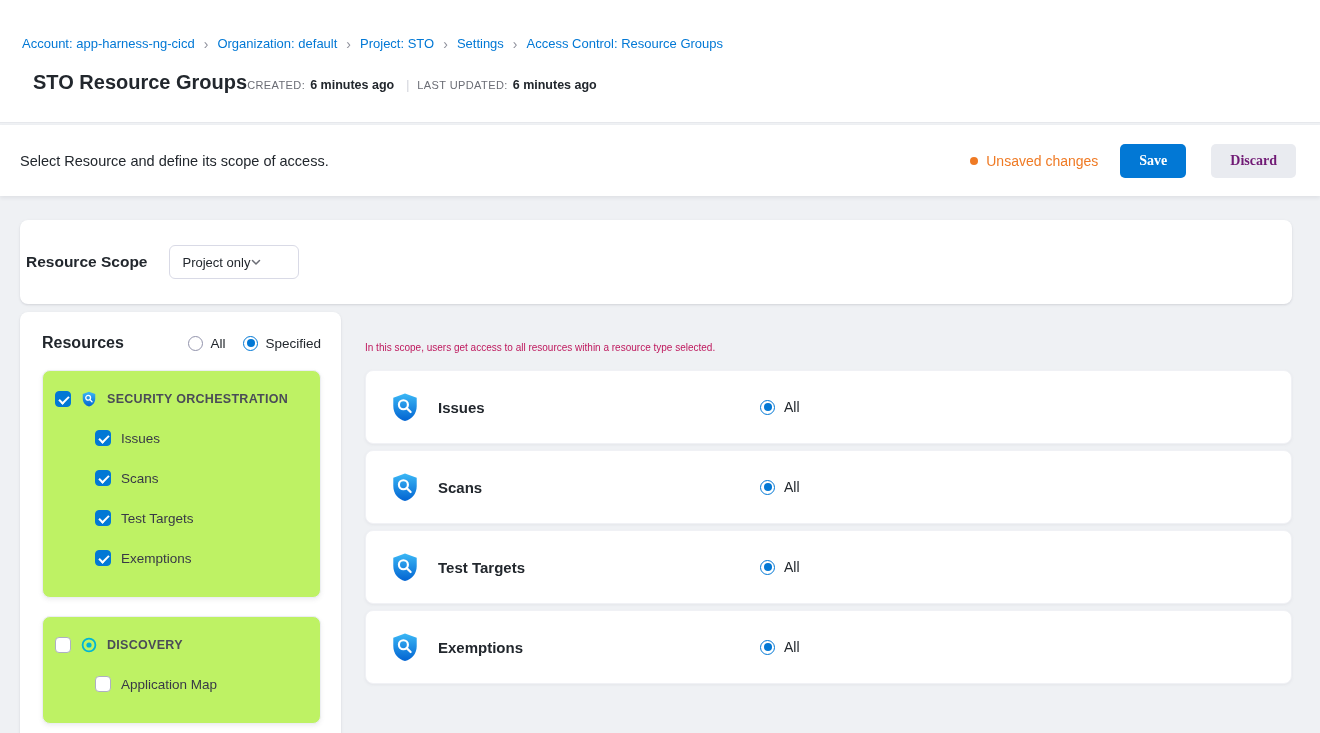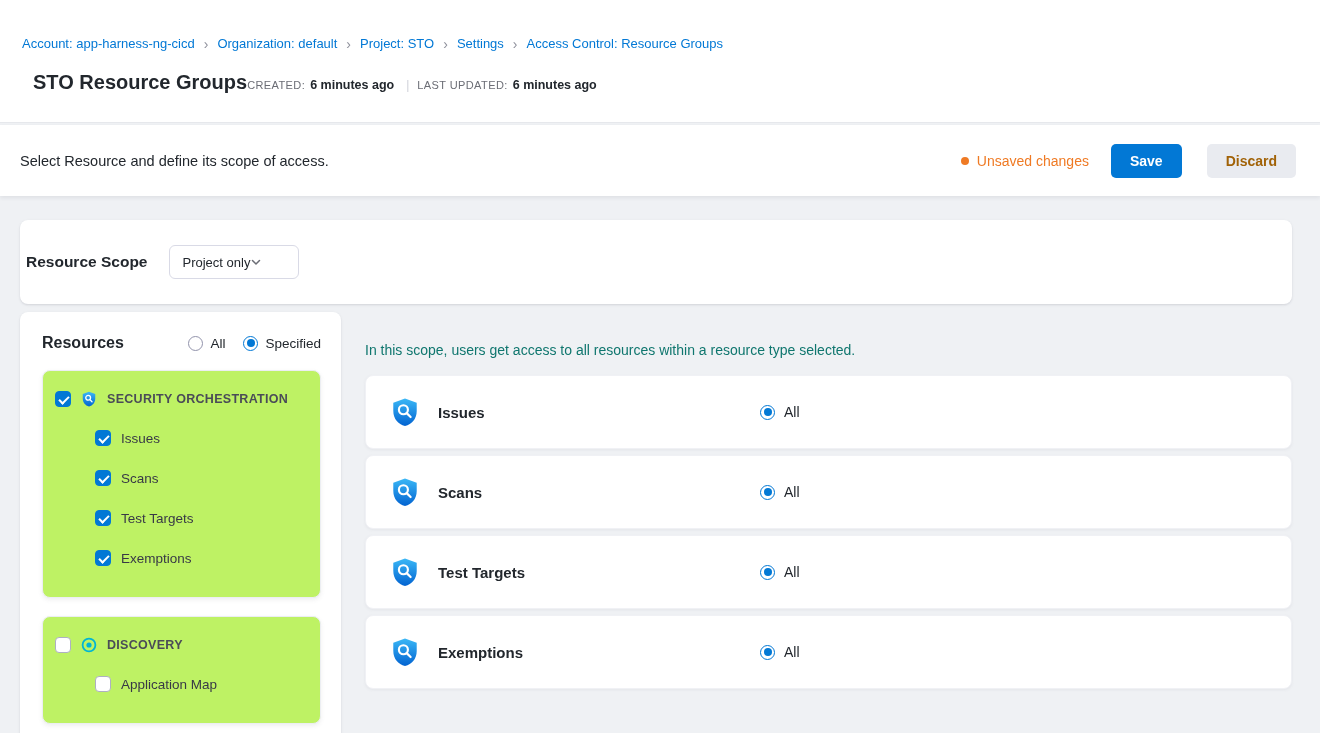--- a/index.html
+++ b/index.html
@@ -40,23 +40,23 @@
     padding: 0 24px 0 20px;
     box-shadow: 0 2px 4px rgba(40,41,61,0.08);
     position: relative;
     z-index: 2;
     gap: 42px;
   }
   .toolbar-desc { font-size: 14.5px; color: #22272d; }
   .toolbar-right { display: flex; align-items: center; gap: 22px; }
   .unsaved { display: flex; align-items: center; gap: 8px; color: #ef7a24; font-size: 14px; }
   .unsaved-dot { width: 8px; height: 8px; border-radius: 50%; background: #ef7a24; }
-  .btn { border: none; border-radius: 5px; font-size: 14px; font-weight: 700; height: 34px; padding: 0 19px; cursor: pointer; font-family: Liberation Sans, sans-serif; }
+  .btn { border: none; border-radius: 5px; font-size: 14px; font-weight: 700; height: 34px; padding: 0 19px; cursor: pointer; font-family: Liberation Serif, serif; }
   .btn-primary { background: #0278d5; color: #fff; }
-  .btn-secondary { background: #e9ebf0; color: #a16207; margin-left: 3px; }
+  .btn-secondary { background: #e9ebf0; color: #701a75; margin-left: 3px; }
 
   
   .main { padding: 24px 28px 0 20px; }
   .card {
     background: #fff;
     border-radius: 8px;
     box-shadow: 0 1px 2px rgba(40,41,61,0.06), 0 1px 3px rgba(96,97,112,0.12);
   }
   .scope-card { display: flex; align-items: center; padding: 25px 6px; gap: 22px; }
   .scope-label { font-size: 15.5px; font-weight: 700; }
@@ -108,21 +108,21 @@
   .checkbox.checked::after {
     content: ""; position: absolute; left: 5px; top: 2px;
     width: 4px; height: 8px;
     border: solid #fff; border-width: 0 2px 2px 0;
     transform: rotate(45deg);
   }
   .group-icon { display: flex; align-items: center; }
 
   
   .scope-content { flex: 1; margin-left: 24px; min-width: 0; }
-  .scope-desc { font-size: 14px; color: #0f766e; margin: 30px 0 17px 0; }
+  .scope-desc { font-size: 10px; color: #be185d; margin: 30px 0 17px 0; }
   .resource-card {
     display: flex; align-items: center;
     height: 74px; margin-bottom: 6px;
     padding-left: 24px;
     background: #fff; border: 1px solid #f0f1f5; border-radius: 8px;
     box-shadow: 0 1px 3px rgba(96,97,112,0.08);
   }
   .resource-icon { display: flex; align-items: center; flex: none; }
   .resource-title { font-size: 15px; font-weight: 700; color: #22272d; margin-left: 18px; width: 322px; flex: none; }
   .access-option { display: flex; align-items: center; gap: 9px; font-size: 14px; color: #22272d; cursor: pointer; }

